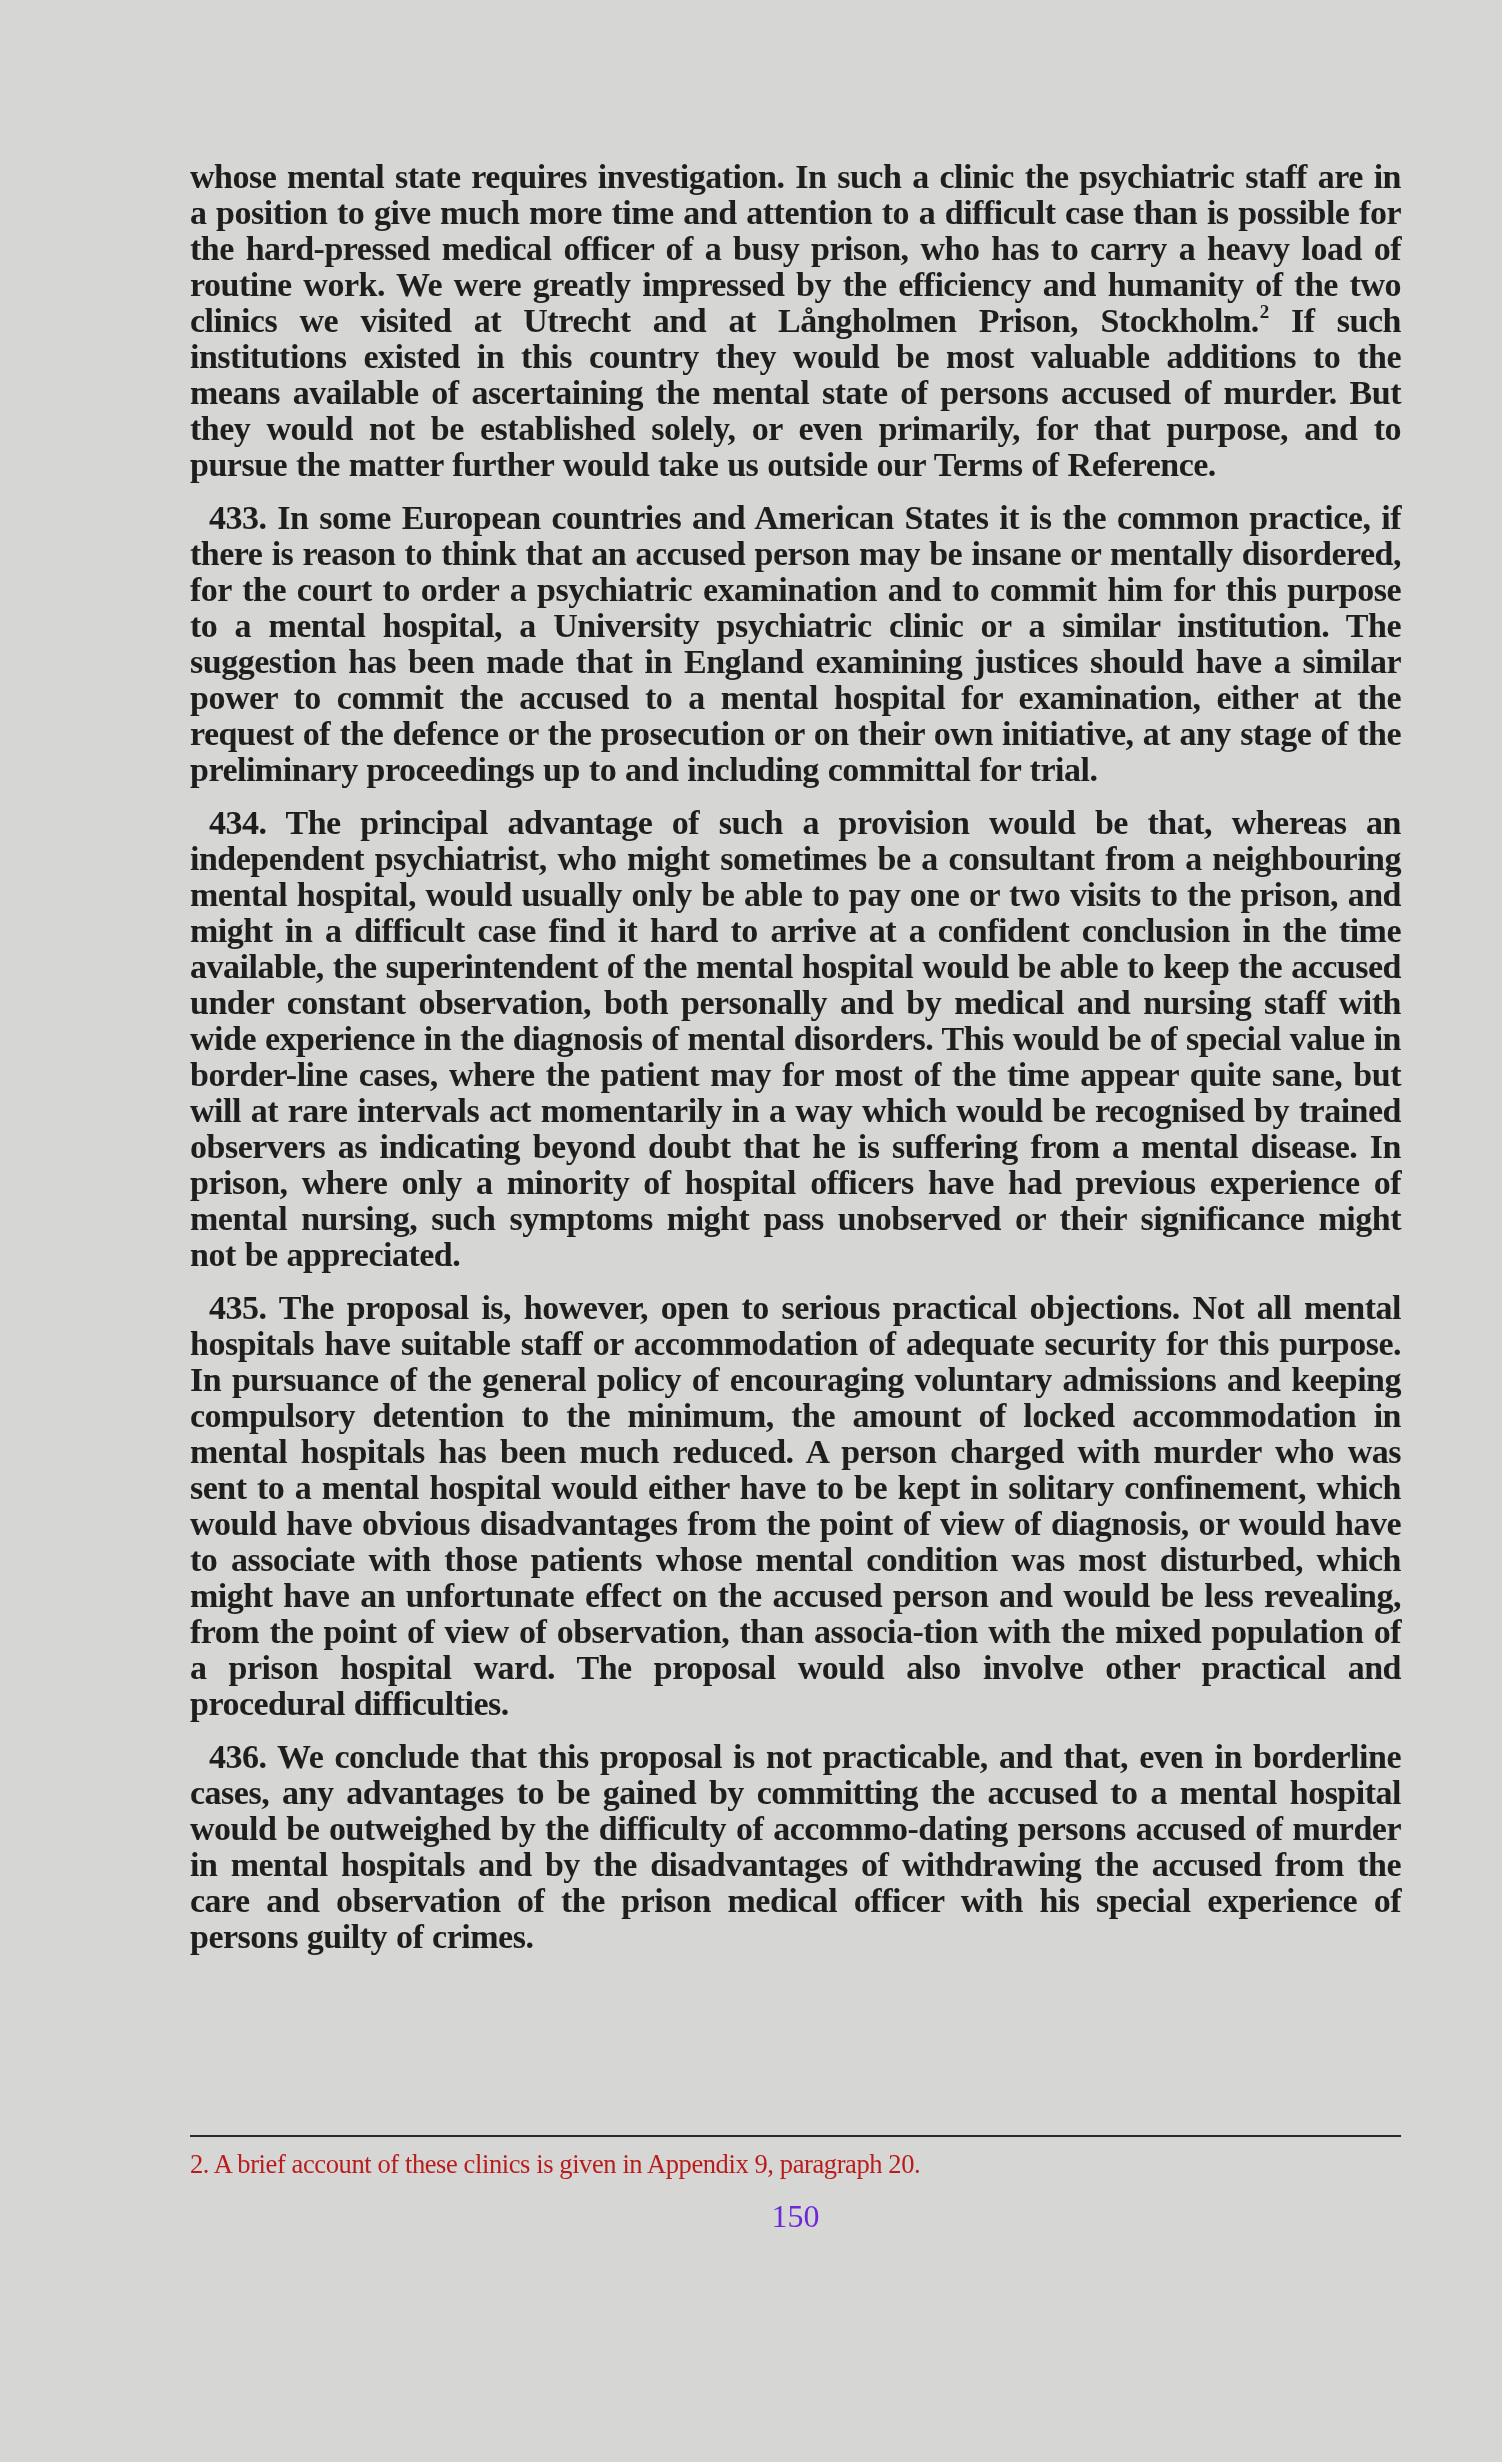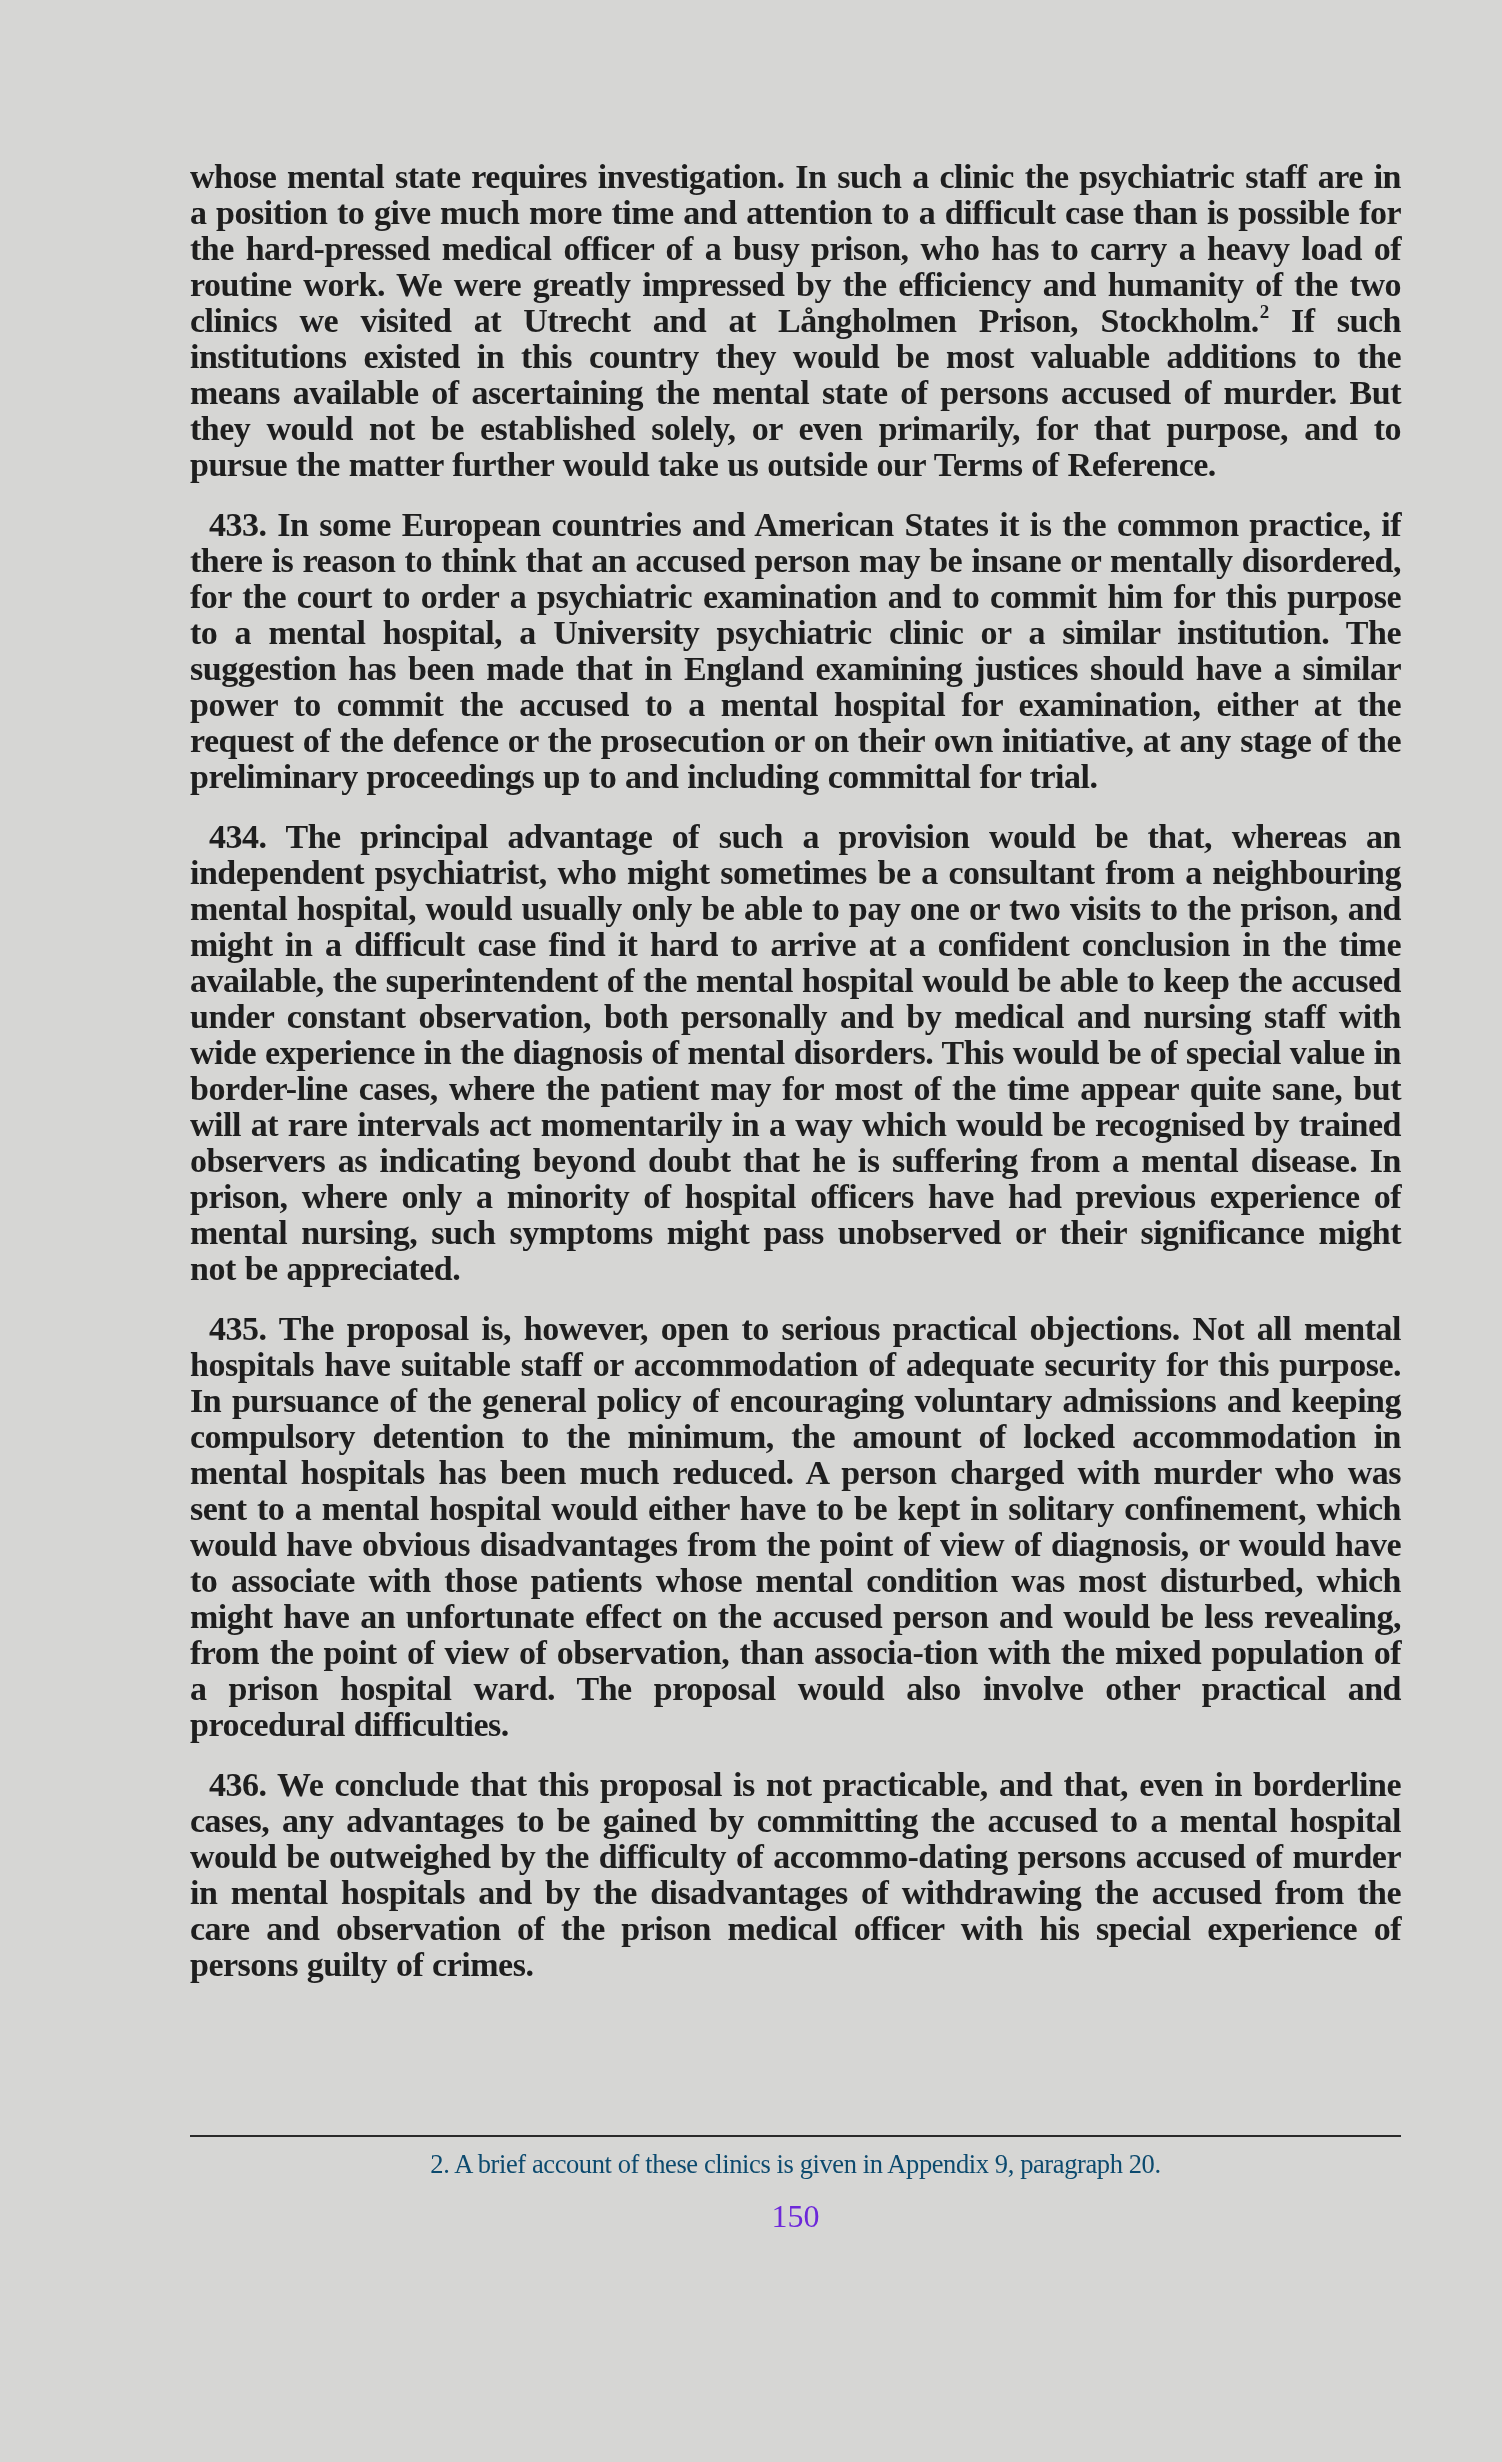--- a/index.html
+++ b/index.html
@@ -25,21 +25,21 @@
       font-size: 34px;
       line-height: 36px;
       text-align: justify;
       margin: 0;
       letter-spacing: -0.5px;
       word-spacing: 0.9px;
       hyphens: none;
       font-weight: bold;
     }
     .para + .para {
-      margin-top: 24px;
+      margin-top: 17px;
     }
     .para.numbered {
       text-indent: 19px;
     }
     .para-number {
       display: inline;
     }
     sup.fn {
       font-size: 19px;
       line-height: 0;
@@ -52,25 +52,25 @@
       top: 2135px;
       width: 1211px;
       height: 0;
       border-top: 2.6px solid #2a2a2a;
     }
     .footnote {
       position: absolute;
       left: 190px;
       top: 2147px;
       width: 1211px;
-      text-align: center;
+      text-align: left;
       font-size: 26.5px;
       line-height: 34px;
       letter-spacing: -0.4px;
-      color: #0c4a6e;
+      color: #b91c1c;
     }
     .page-number {
       position: absolute;
       left: 190px;
       top: 2197px;
       width: 1211px;
       text-align: center;
       font-size: 32px;
       line-height: 38px;
       color: #6d28d9;

